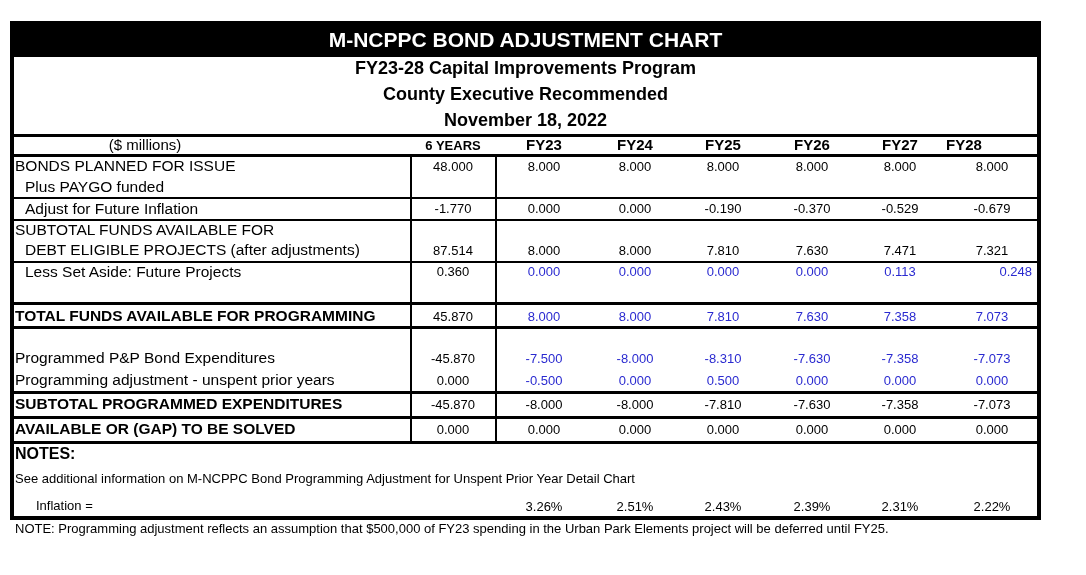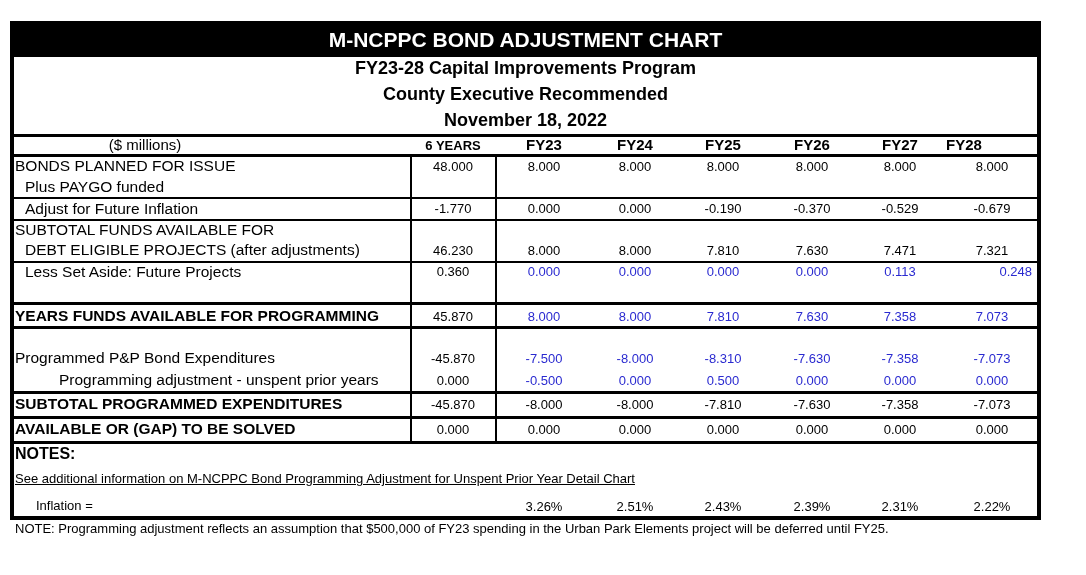--- a/index.html
+++ b/index.html
@@ -55,42 +55,42 @@
 <div class="hdr" style="left:772px;top:136px;">FY26</div>
 <div class="hdr" style="left:860px;top:136px;">FY27</div>
 <div class="hdr" style="left:924px;top:136px;">FY28</div>
 
 <div class="lbl" style="top:157px;">BONDS PLANNED FOR ISSUE</div>
 <div class="lbl ind" style="top:178px;">Plus PAYGO funded</div>
 <div class="lbl ind" style="top:200px;">Adjust for Future Inflation</div>
 <div class="lbl" style="top:221px;">SUBTOTAL FUNDS AVAILABLE FOR</div>
 <div class="lbl ind" style="top:241px;">DEBT ELIGIBLE PROJECTS (after adjustments)</div>
 <div class="lbl ind" style="top:263px;">Less Set Aside:  Future Projects</div>
-<div class="lbl bold" style="top:307px;">YEARS FUNDS AVAILABLE FOR PROGRAMMING</div>
+<div class="lbl bold" style="top:307px;">TOTAL FUNDS AVAILABLE FOR PROGRAMMING</div>
 <div class="lbl" style="top:349px;">Programmed P&amp;P Bond Expenditures</div>
-<div class="lbl" style="top:371px;margin-left:44px;">Programming adjustment - unspent prior years</div>
+<div class="lbl" style="top:371px;">Programming adjustment - unspent prior years</div>
 <div class="lbl bold" style="top:395px;">SUBTOTAL PROGRAMMED EXPENDITURES</div>
 <div class="lbl bold" style="top:420px;">AVAILABLE OR (GAP) TO BE SOLVED</div>
 
 <div id="num-layer">
     <div class="num" style="left: 413px; top: 159px;">48.000</div>
     <div class="num" style="left: 504px; top: 159px;">8.000</div>
     <div class="num" style="left: 595px; top: 159px;">8.000</div>
     <div class="num" style="left: 683px; top: 159px;">8.000</div>
     <div class="num" style="left: 772px; top: 159px;">8.000</div>
     <div class="num" style="left: 860px; top: 159px;">8.000</div>
     <div class="num" style="left: 952px; top: 159px;">8.000</div>
     <div class="num" style="left: 413px; top: 201px;">-1.770</div>
     <div class="num" style="left: 504px; top: 201px;">0.000</div>
     <div class="num" style="left: 595px; top: 201px;">0.000</div>
     <div class="num" style="left: 683px; top: 201px;">-0.190</div>
     <div class="num" style="left: 772px; top: 201px;">-0.370</div>
     <div class="num" style="left: 860px; top: 201px;">-0.529</div>
     <div class="num" style="left: 952px; top: 201px;">-0.679</div>
-    <div class="num" style="left: 413px; top: 243px;">46.230</div>
+    <div class="num" style="left: 413px; top: 243px;">87.514</div>
     <div class="num" style="left: 504px; top: 243px;">8.000</div>
     <div class="num" style="left: 595px; top: 243px;">8.000</div>
     <div class="num" style="left: 683px; top: 243px;">7.810</div>
     <div class="num" style="left: 772px; top: 243px;">7.630</div>
     <div class="num" style="left: 860px; top: 243px;">7.471</div>
     <div class="num" style="left: 952px; top: 243px;">7.321</div>
     <div class="num" style="left: 413px; top: 264px;">0.360</div>
     <div class="num blue" style="left: 504px; top: 264px;">0.000</div>
     <div class="num blue" style="left: 595px; top: 264px;">0.000</div>
     <div class="num blue" style="left: 683px; top: 264px;">0.000</div>
@@ -128,21 +128,21 @@
     <div class="num" style="left: 413px; top: 422px;">0.000</div>
     <div class="num" style="left: 504px; top: 422px;">0.000</div>
     <div class="num" style="left: 595px; top: 422px;">0.000</div>
     <div class="num" style="left: 683px; top: 422px;">0.000</div>
     <div class="num" style="left: 772px; top: 422px;">0.000</div>
     <div class="num" style="left: 860px; top: 422px;">0.000</div>
     <div class="num" style="left: 952px; top: 422px;">0.000</div>
   </div>
 
 <div class="lbl bold" style="top:445px;font-size:16px;">NOTES:</div>
-<div class="note" style="left:15px;top:471px;text-decoration:underline;">See additional information on M-NCPPC Bond Programming Adjustment for Unspent Prior Year Detail Chart</div>
+<div class="note" style="left:15px;top:471px;">See additional information on M-NCPPC Bond Programming Adjustment for Unspent Prior Year Detail Chart</div>
 <div class="note" style="left:36px;top:498px;">Inflation =</div>
 <div id="infl-layer">
     <div class="num" style="left: 504px; top: 499px;">3.26%</div>
     <div class="num" style="left: 595px; top: 499px;">2.51%</div>
     <div class="num" style="left: 683px; top: 499px;">2.43%</div>
     <div class="num" style="left: 772px; top: 499px;">2.39%</div>
     <div class="num" style="left: 860px; top: 499px;">2.31%</div>
     <div class="num" style="left: 952px; top: 499px;">2.22%</div>
   </div>
 <div class="note" style="left:15px;top:521px;">NOTE: Programming adjustment reflects an assumption that $500,000 of FY23 spending in the Urban Park Elements project will be deferred until FY25.</div>

